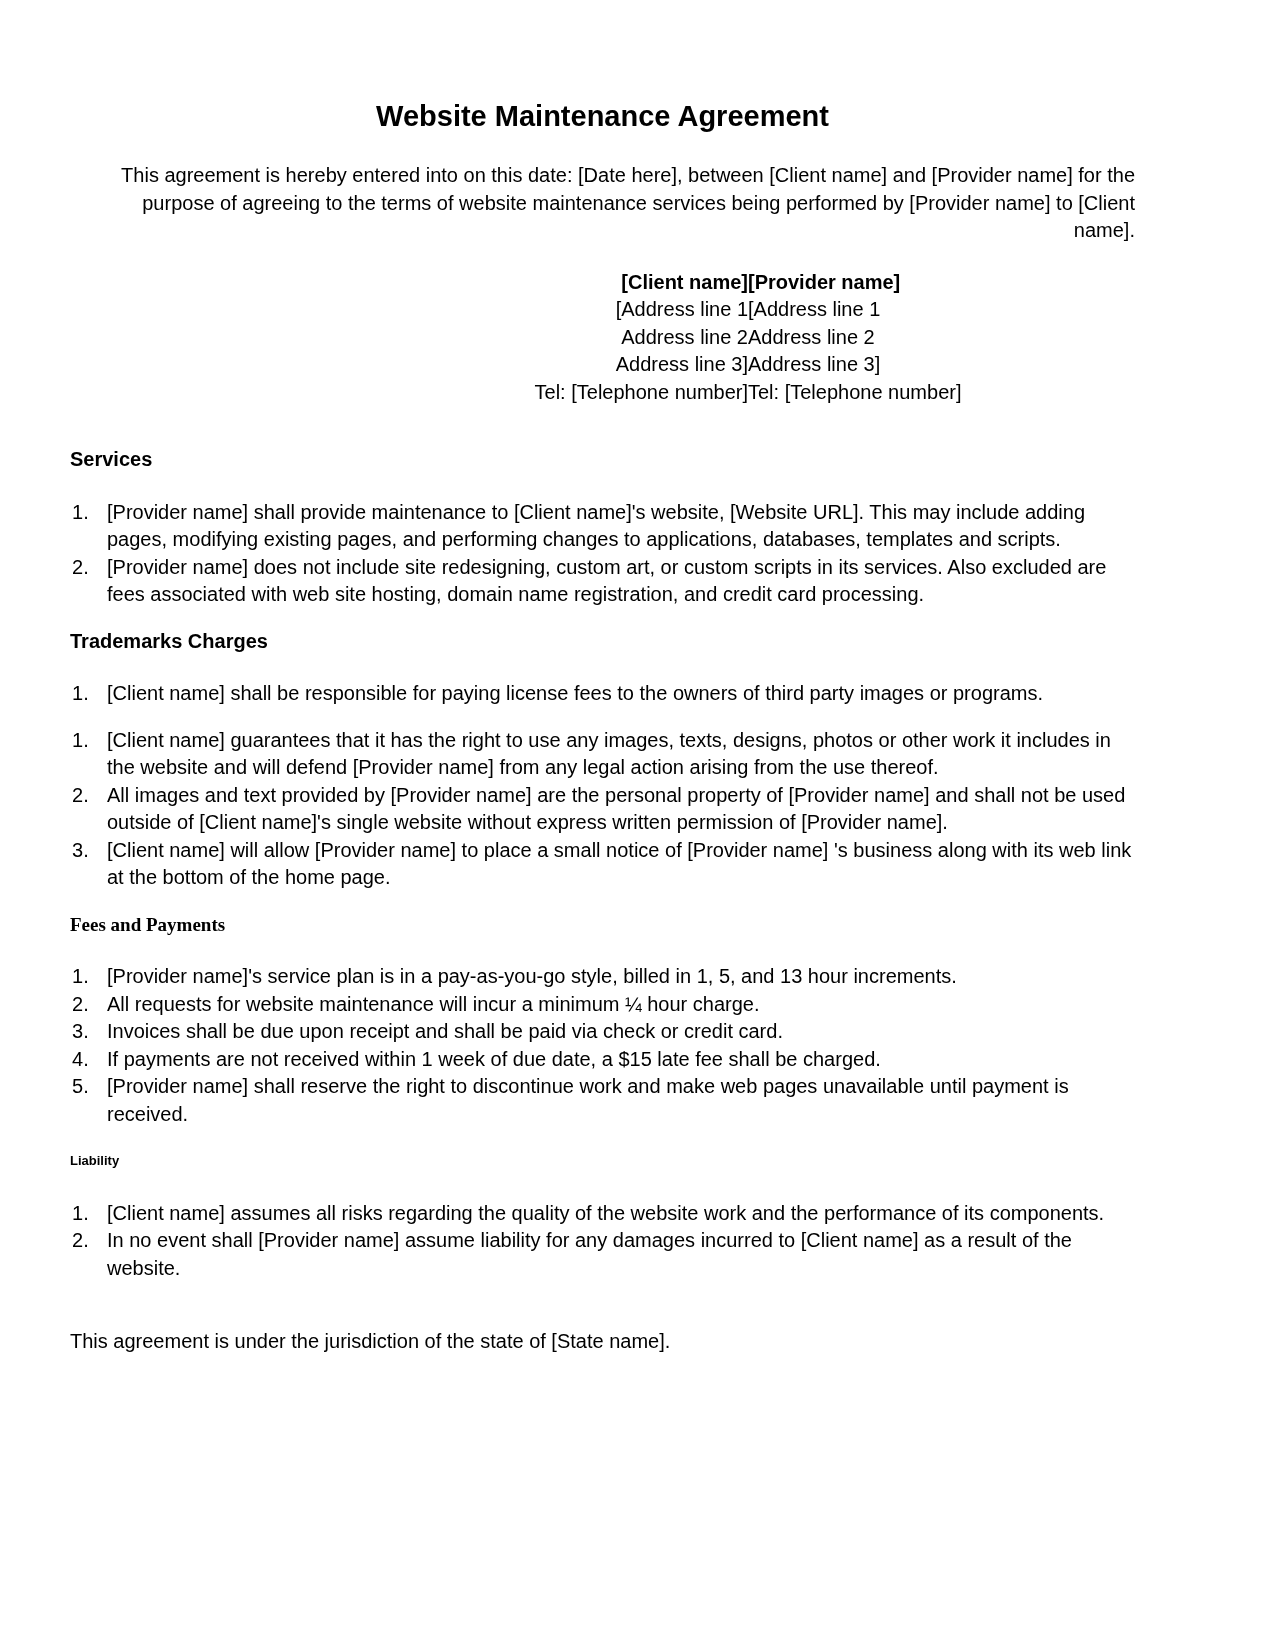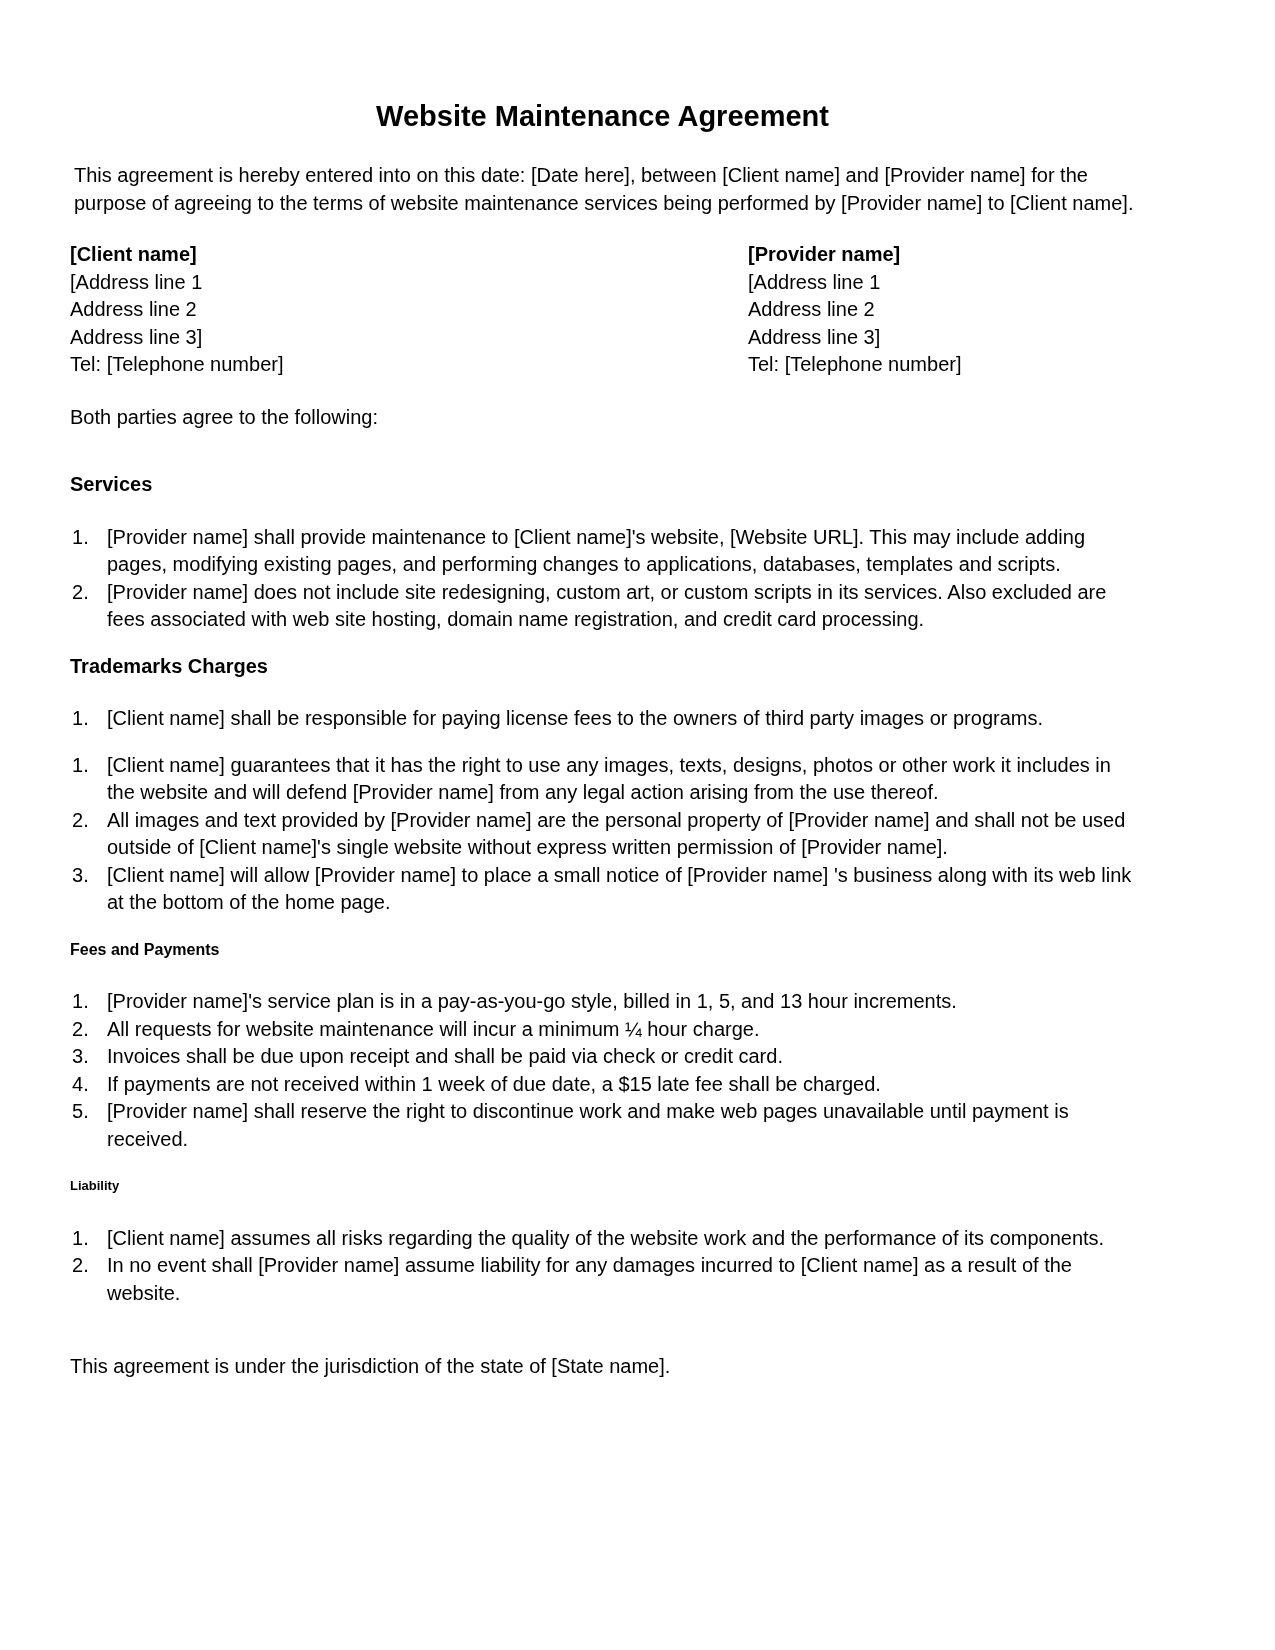--- a/index.html
+++ b/index.html
@@ -23,27 +23,27 @@
     font-size: 20px;
     line-height: 27.5px;
   }
   .doc-title {
     font-size: 29px;
     line-height: 36px;
     font-weight: bold;
     text-align: center;
     margin: 0 0 28px 0;
   }
-  .para { margin: 0 0 24px 4px; }
+  .para { margin: 0 0 24px 12px; text-align: right; }
   .parties {
     display: flex;
     flex-direction: row;
     margin: 0 0 25px 0;
   }
-  .party-col-left { width: 678px; flex: 0 0 678px; }
+  .party-col-left { width: 678px; flex: 0 0 678px; text-align: right; }
   .party-col-right { flex: 1; }
   .party-name { font-weight: bold; }
   .agree-line { margin: 0 0 20px 0; }
   .section-heading {
     font-weight: bold;
     margin: 0 0 25px 0;
   }
   ol.num-list {
     list-style: none;
     counter-reset: item;
@@ -82,40 +82,39 @@
       </div>
       <div class="party-col-right">
         <div class="party-name">[Provider name]</div>
         <div>[Address line 1</div>
         <div>Address line 2</div>
         <div>Address line 3]</div>
         <div>Tel: [Telephone number]</div>
       </div>
     </div>
 
-    <p class="agree-line">Both parties agree to the following:</p>
 
     <h2 class="section-heading" style="font-size:20px;margin-top:40px;">Services</h2>
     <ol class="num-list">
       <li>[Provider name] shall provide maintenance to [Client name]'s website, [Website URL]. This may include adding pages, modifying existing pages, and performing changes to applications, databases, templates and scripts.</li>
       <li>[Provider name] does not include site redesigning, custom art, or custom scripts in its services. Also excluded are fees associated with web site hosting, domain name registration, and credit card processing.</li>
     </ol>
 
     <h2 class="section-heading" style="font-size:20px;">Trademarks Charges</h2>
     <ol class="num-list">
       <li>[Client name] shall be responsible for paying license fees to the owners of third party images or programs.</li>
     </ol>
 
     <ol class="num-list">
       <li>[Client name] guarantees that it has the right to use any images, texts, designs, photos or other work it includes in the website and will defend [Provider name] from any legal action arising from the use thereof.</li>
       <li>All images and text provided by [Provider name] are the personal property of [Provider name] and shall not be used outside of [Client name]'s single website without express written permission of [Provider name].</li>
       <li>[Client name] will allow [Provider name] to place a small notice of [Provider name] 's business along with its web link at the bottom of the home page.</li>
     </ol>
 
-    <h2 class="section-heading" style="font-size:16px;">Fees and Payments</h2>
+    <h2 class="section-heading" style="font-size:19px;font-family:Liberation Serif, serif;">Fees and Payments</h2>
     <ol class="num-list">
       <li>[Provider name]'s service plan is in a pay-as-you-go style, billed in 1, 5, and 13 hour increments.</li>
       <li>All requests for website maintenance will incur a minimum ¼ hour charge.</li>
       <li>Invoices shall be due upon receipt and shall be paid via check or credit card.</li>
       <li>If payments are not received within 1 week of due date, a $15 late fee shall be charged.</li>
       <li>[Provider name] shall reserve the right to discontinue work and make web pages unavailable until payment is received.</li>
     </ol>
 
     <h2 class="section-heading" style="font-size:13px;">Liability</h2>
     <ol class="num-list">

